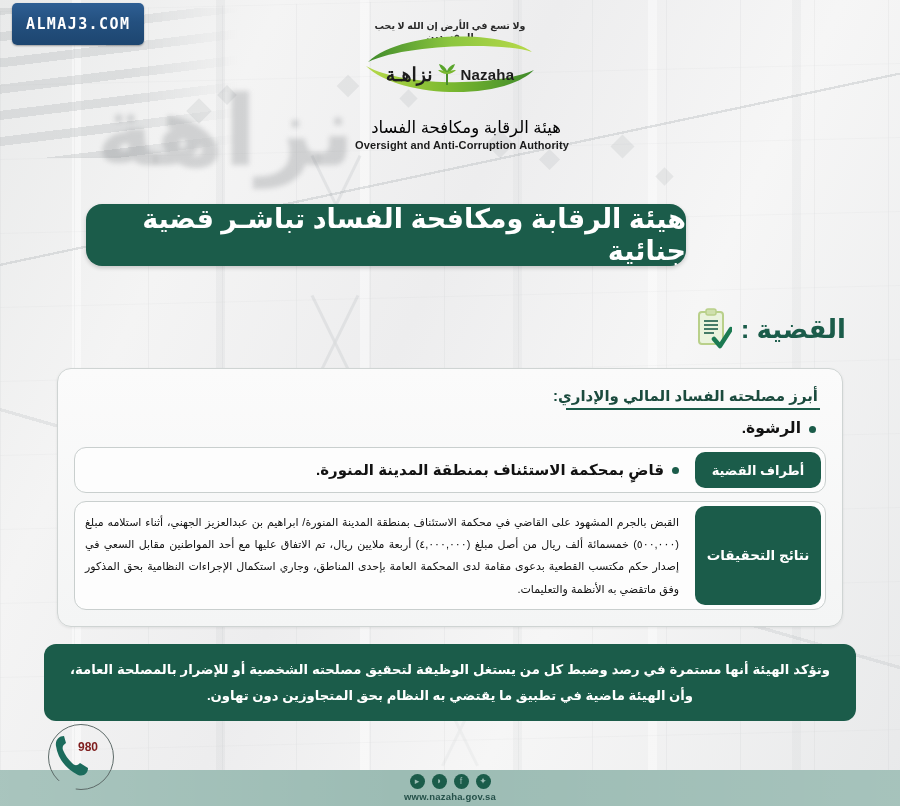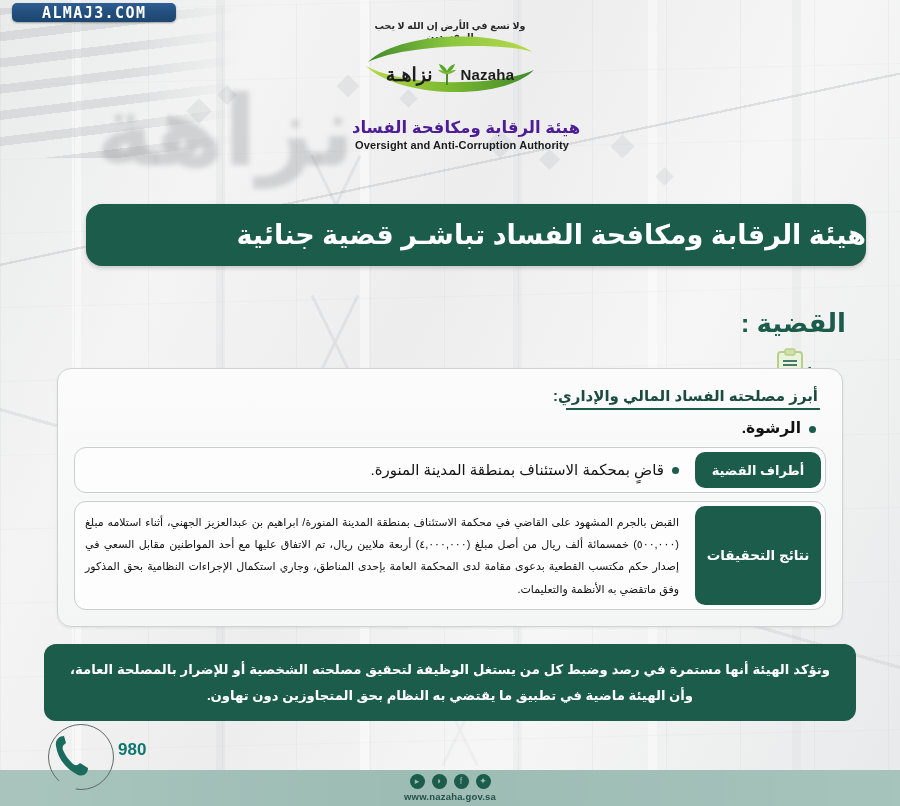--- a/index.html
+++ b/index.html
@@ -47,21 +47,21 @@
     background:rgba(150,156,160,.75);}
   .xmark:before{transform:translateX(-50%) rotate(26deg);}
   .xmark:after{transform:translateX(-50%) rotate(-26deg);}
 
   
   .wm{position:absolute;left:96px;top:74px;font-size:98px;font-weight:700;
       color:rgba(128,133,137,.30);letter-spacing:2px;
       filter:blur(2.4px);user-select:none;}
 
   
-  .badge{position:absolute;left:12px;top:3px;height:19px;padding:0 30px;
+  .badge{position:absolute;left:12px;top:3px;height:42px;padding:0 14px;
     display:flex;align-items:center;border-radius:5px;
     background:linear-gradient(180deg,#2e5f94 0%,#24507f 45%,#1d4670 100%);
     box-shadow:0 1px 2px rgba(0,0,0,.35);}
   .badge span{color:#fff;font-size:15px;font-weight:700;letter-spacing:1.4px;
     font-family:"DejaVu Sans Mono","Liberation Mono",monospace;}
 
   
   .dates{position:absolute;right:auto;left:44px;top:30px;direction:rtl;text-align:right;}
   .dates div{font-size:19px;color:#1c1c1c;font-weight:600;line-height:1.95;
     letter-spacing:.5px;text-shadow:0 0 1px rgba(255,255,255,.6);}
@@ -69,74 +69,74 @@
   
   .logo{position:absolute;left:0;right:0;top:18px;display:flex;flex-direction:column;align-items:center;}
   .logo-mark{position:relative;width:188px;height:96px;}
   .logo-arabic-top{position:absolute;left:0;right:0;top:2px;text-align:center;
     font-size:9.5px;color:#2b2b2b;font-weight:700;letter-spacing:.2px;}
   .leaf-wrap{position:absolute;left:6px;top:14px;width:176px;height:72px;}
   .logo-words{position:absolute;left:0;right:0;top:44px;display:flex;
     align-items:center;justify-content:center;gap:5px;}
   .logo-nazaha-en{font-size:15px;font-weight:700;color:#1d1d1d;letter-spacing:.2px;}
   .logo-nazaha-ar{font-size:19px;font-weight:700;color:#1d1d1d;font-family:Liberation Serif, serif;}
-  .logo-sub-ar{margin-top:4px;font-size:16.5px;font-weight:700;color:#4c1d95;letter-spacing:.2px;margin-left:32px;}
+  .logo-sub-ar{margin-top:4px;font-size:16.5px;font-weight:400;color:#000000;letter-spacing:.2px;margin-left:32px;}
   .logo-sub-en{margin-top:2px;font-size:11px;font-weight:700;color:#1b1b1b;letter-spacing:.1px;
     font-family:"Liberation Sans",sans-serif;margin-left:24px;}
 
   
-  .title-banner{position:absolute;left:86px;top:204px;width:780px;height:62px;
-    background:#1b5c4a;border-radius:16px;display:flex;align-items:center;justify-content:flex-start;
+  .title-banner{position:absolute;left:86px;top:204px;width:600px;height:62px;
+    background:#1b5c4a;border-radius:16px;display:flex;align-items:center;justify-content:flex-end;
     box-shadow:0 2px 4px rgba(0,0,0,.18);}
   .title-banner h1{margin:0;color:#fff;font-size:27px;font-weight:700;letter-spacing:.3px;}
 
   
-  .case-head{position:absolute;right:54px;top:308px;display:flex;align-items:center;gap:9px;flex-direction:column;}
+  .case-head{position:absolute;right:54px;top:308px;display:flex;align-items:center;gap:9px;}
   .case-head .ch-text{font-size:26px;font-weight:700;color:#1b5c4a;}
 
   
   .card{position:absolute;left:57px;top:368px;width:786px;
     background:linear-gradient(180deg,#fbfbfb,#f4f5f5);
     border:1px solid #cfd4d3;border-radius:14px;padding:14px 16px 16px;box-sizing:border-box;
     box-shadow:0 1px 3px rgba(0,0,0,.08);}
 
   .crimes-title{text-align:right;font-size:15px;font-weight:700;color:#1b4b3e;margin:4px 8px 3px 0;}
   .crimes-rule{height:2px;background:#1b5c4a;width:254px;margin:0 6px 0 auto;}
   .crime-item{text-align:right;font-size:15.5px;font-weight:700;color:#121212;margin:9px 10px 10px 0;}
 
   .row-box{position:relative;border:1px solid #c9cfce;border-radius:12px;background:#fdfdfd;
     margin-top:8px;min-height:44px;display:flex;align-items:stretch;}
   .row-tag{flex:0 0 auto;width:126px;background:#1b5c4a;border-radius:10px;margin:4px;
     display:flex;align-items:center;justify-content:center;color:#fff;font-size:13px;font-weight:700;}
   .row-body{flex:1 1 auto;display:flex;align-items:center;justify-content:flex-start;
     padding:8px 12px 8px 14px;}
   .bullet{display:inline-block;width:7px;height:7px;border-radius:50%;background:#1b5c4a;
     margin-left:8px;flex:0 0 auto;}
-  .row-text{font-size:15px;font-weight:400;color:#121212;text-align:right;}
+  .row-text{font-size:15px;font-weight:700;color:#121212;text-align:right;}
 
   .res-box{margin-top:8px;}
   .res-box .row-tag{width:126px;font-size:13.5px;}
   .res-text{font-size:11px;line-height:2.02;color:#111;text-align:justify;text-align-last:right;
     font-weight:400;padding:9px 12px 9px 10px;}
 
   
   .statement{position:absolute;left:44px;top:644px;width:812px;
     background:#1b5c4a;border-radius:12px;padding:13px 26px;box-sizing:border-box;}
   .statement p{margin:0;color:#fff;font-size:13.2px;line-height:1.95;font-weight:700;
     text-align:justify;text-align-last:center;}
 
   
   .footer-band{position:absolute;left:0;bottom:0;width:900px;height:36px;background:#9cbcb4;}
   .footer-band:after{content:"";position:absolute;left:0;top:0;width:100%;height:100%;
     background:linear-gradient(90deg,rgba(255,255,255,.13),rgba(255,255,255,0) 45%,rgba(255,255,255,.10));}
   .phone{position:absolute;left:48px;bottom:16px;width:66px;height:66px;}
   .phone .ring{position:absolute;inset:0;border:1.6px solid #5d6a68;border-radius:50%;
      clip-path:polygon(0 0,100% 0,100% 100%,42% 100%,42% 86%,0 86%);}
-  .phone .num{position:absolute;left:30px;top:16px;font-size:17px;font-weight:700;color:#0f766e;
-     font-family:"Liberation Sans",sans-serif;margin-left:40px;}
+  .phone .num{position:absolute;left:30px;top:16px;font-size:12px;font-weight:700;color:#7f1d1d;
+     font-family:"Liberation Sans",sans-serif;}
   .social{position:absolute;left:0;right:0;bottom:4px;display:flex;flex-direction:column;align-items:center;gap:2px;}
   .social-row{display:flex;gap:7px;}
   .sc{width:15px;height:15px;border-radius:50%;background:#1b5c4a;display:flex;align-items:center;
      justify-content:center;color:#9cbcb4;font-size:9px;line-height:1;}
   .site{font-size:9.5px;color:#25514a;font-weight:700;letter-spacing:.2px;
      font-family:"Liberation Sans",sans-serif;direction:ltr;}
 </style>
 </head>
 <body>
 

